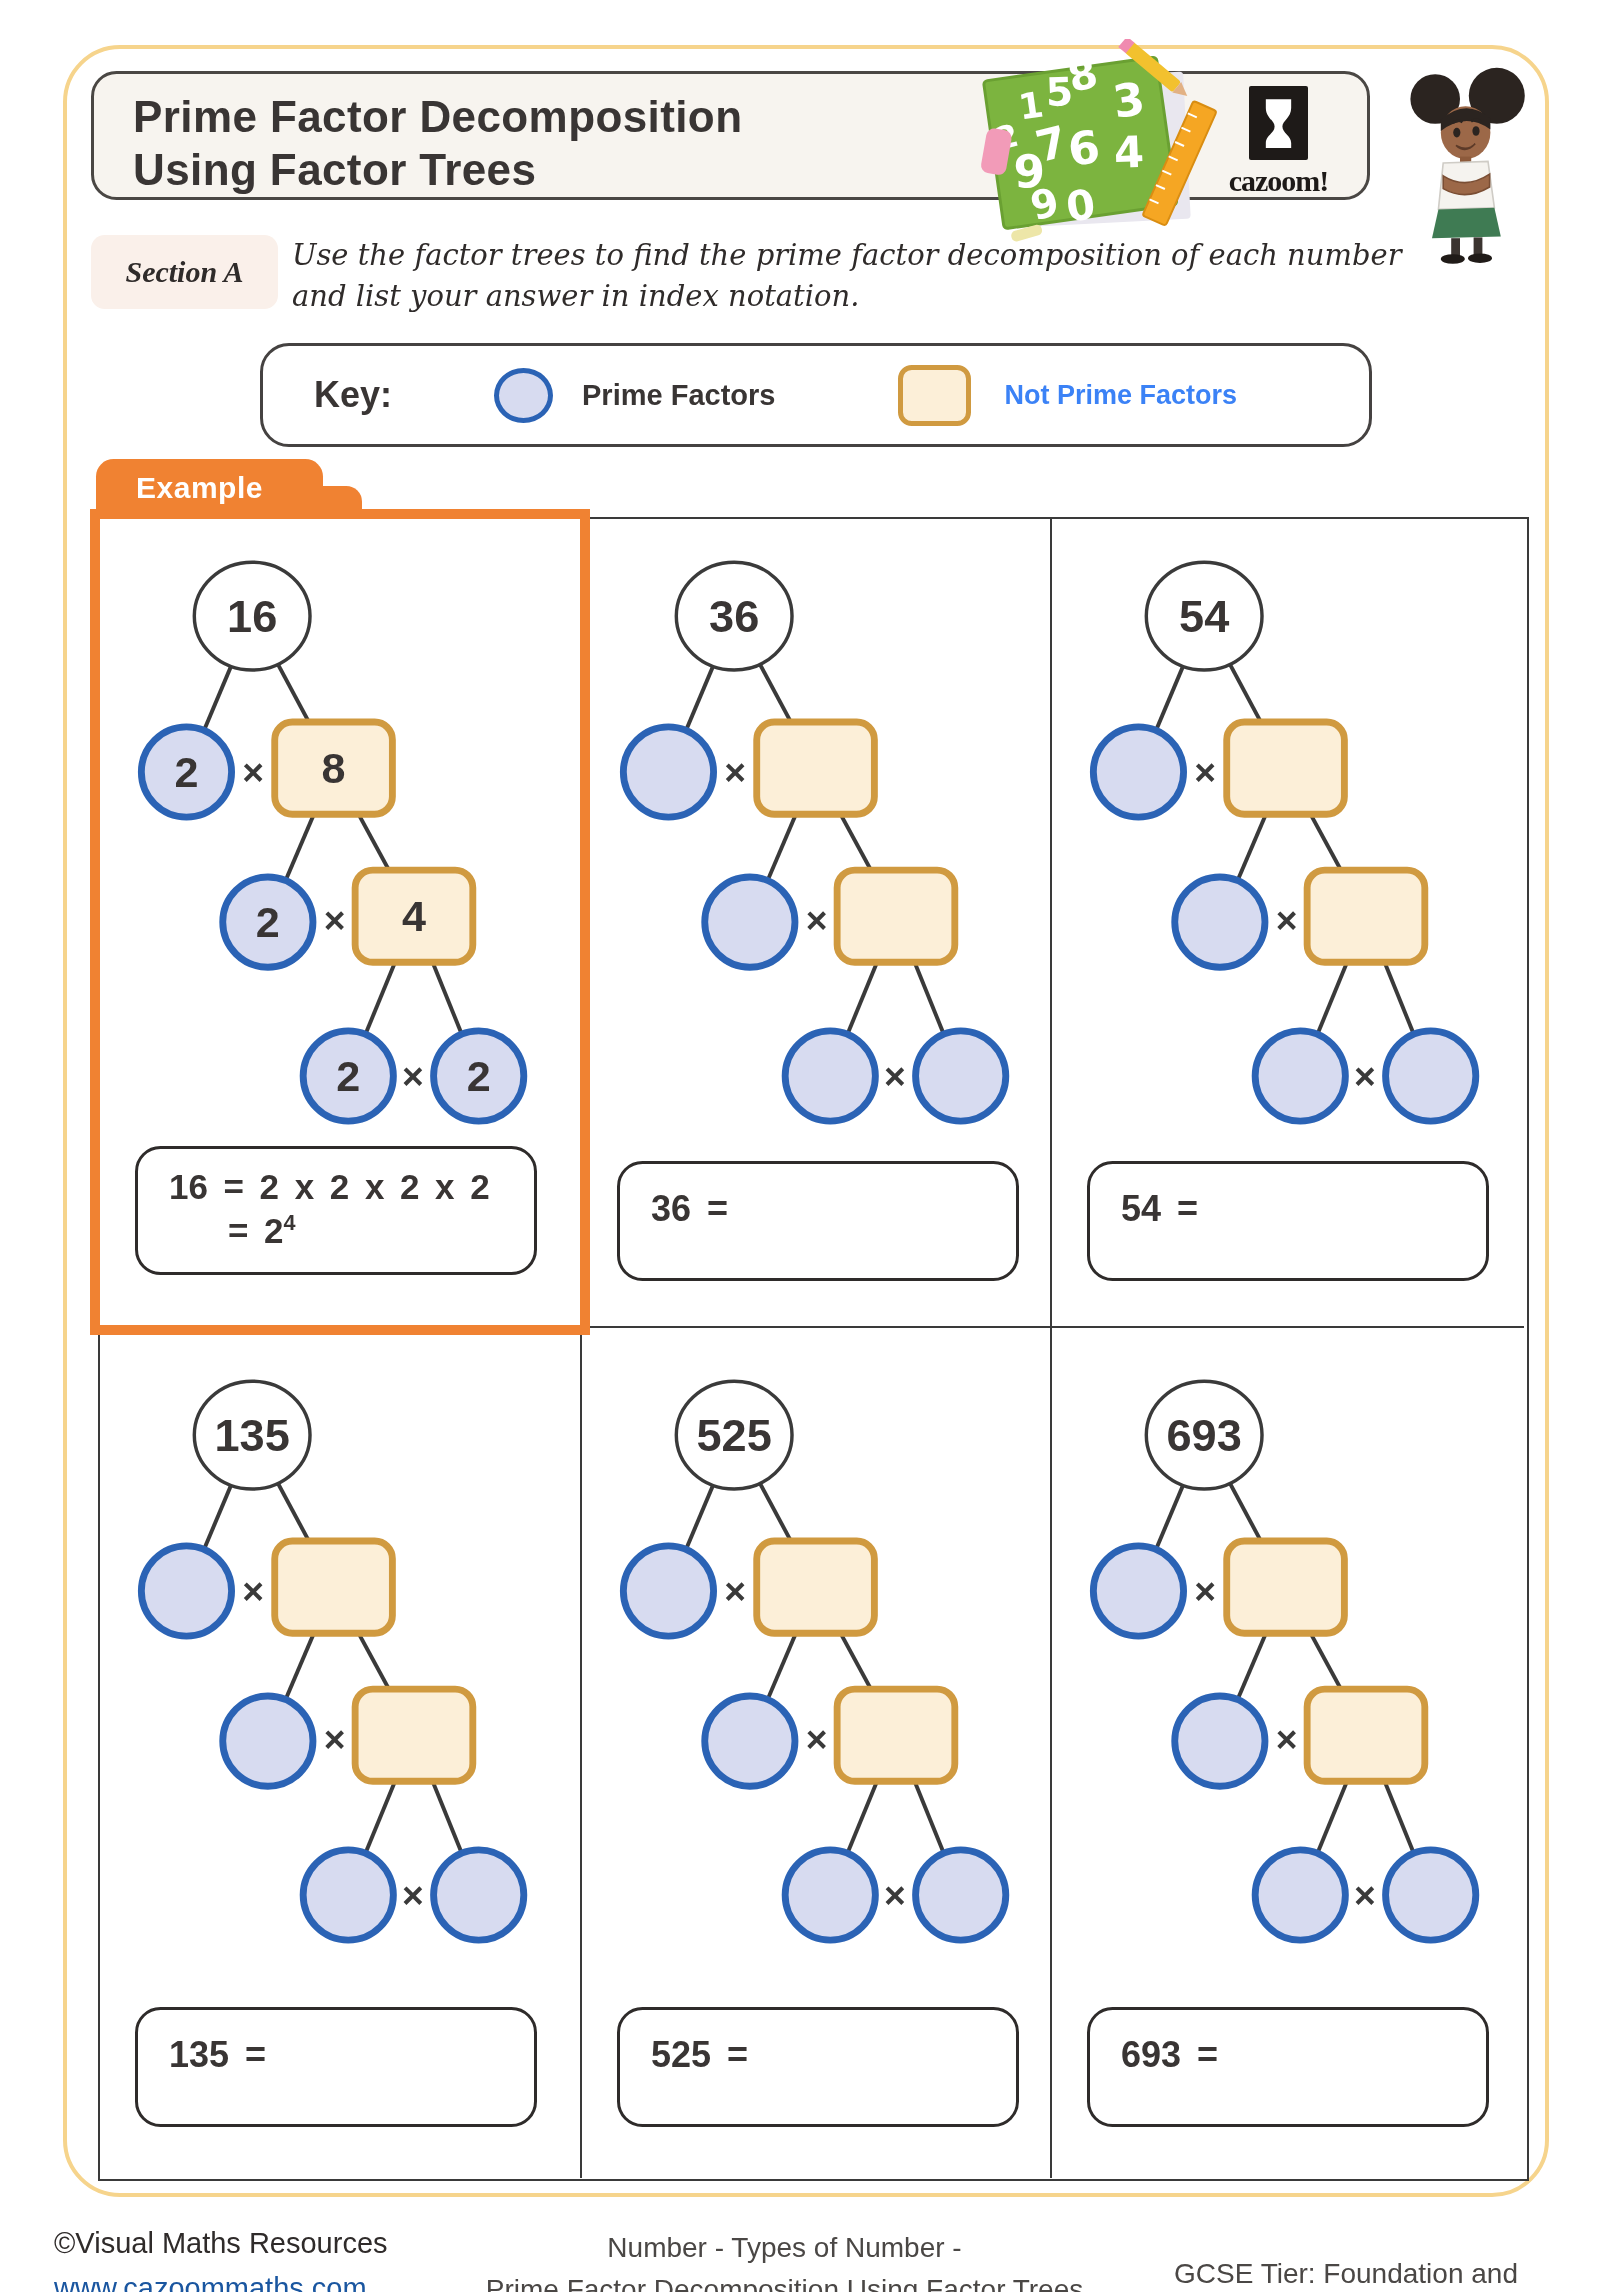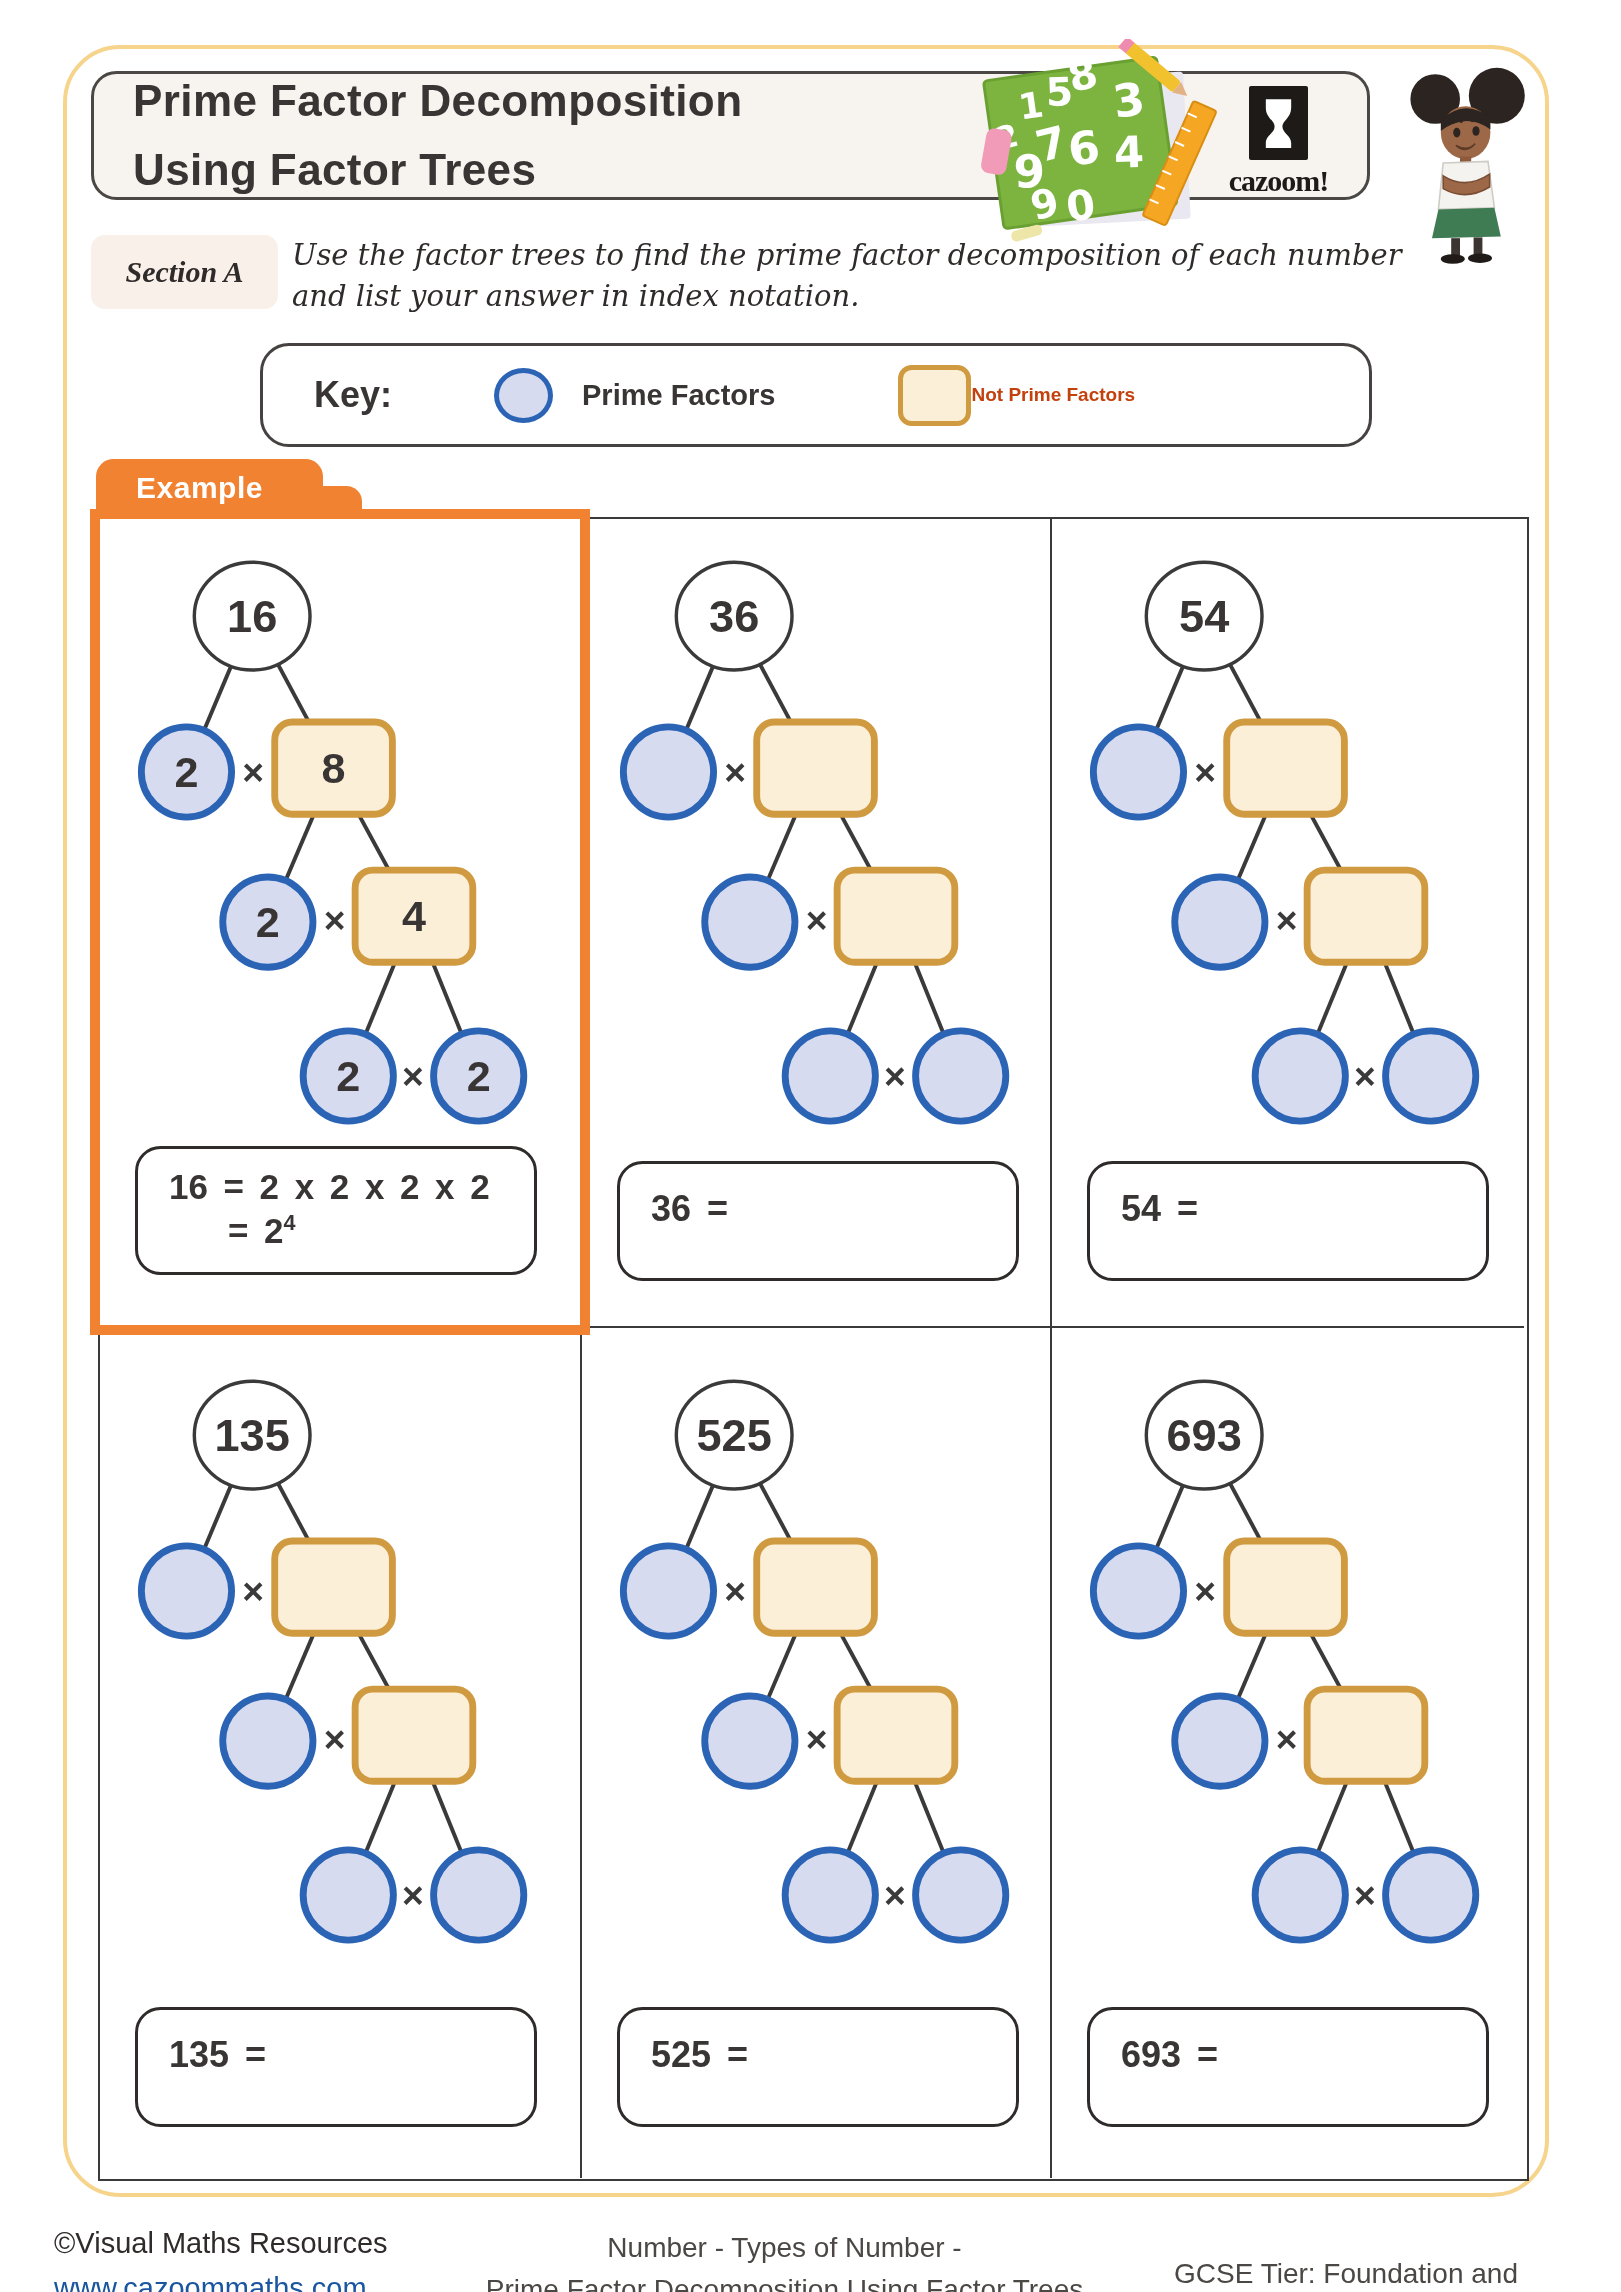--- a/index.html
+++ b/index.html
@@ -12,21 +12,21 @@
   *{margin:0;padding:0;box-sizing:border-box}
   body{background:#ffffff;font-family:"Liberation Sans",sans-serif;color:var(--text-dark)}
   .page{position:relative;width:1621px;height:2293px;background:#ffffff;overflow:hidden}
 
   .outer-border{position:absolute;left:63px;top:45px;width:1486px;height:2152px;
     border:4.9px solid var(--page-border);border-radius:57px}
 
   
   .title-box{position:absolute;left:91px;top:71px;width:1279px;height:129px;
     background:#F7F4EF;border:3.9px solid #4A4744;border-radius:25.5px;
-    display:flex;flex-direction:column;justify-content:space-between;padding-left:39px}
+    display:flex;flex-direction:column;justify-content:flex-end;padding-left:39px}
   .title-line{font-size:44px;font-weight:bold;line-height:1.22;letter-spacing:0.4px;color:#393534}
   .chalkboard{position:absolute;left:976px;top:39px;width:255px;height:206px}
   .logo{position:absolute;left:1215px;top:86px;width:127px;text-align:center}
   .logo-mark{width:59px;height:74px;margin:0 auto;background:#1E1A18;border-radius:2px;
     display:flex;align-items:center;justify-content:center}
   .logo-text{font-family:"Liberation Serif",serif;font-weight:bold;font-size:30px;
     color:#1E1A18;margin-top:3.9px;letter-spacing:-1px}
   .girl{position:absolute;left:1400px;top:57px;width:132px;height:216px}
 
   
@@ -39,21 +39,21 @@
 
   
   .key-box{position:absolute;left:260px;top:343px;width:1112px;height:104px;background:#fff;
     border:3.9px solid #454241;border-radius:29px;display:flex;align-items:center}
   .key-label{font-size:36px;font-weight:bold;margin-left:51px;color:#393534}
   .key-ellipse{width:59px;height:55px;border-radius:50%;background:var(--prime-fill);
     border:5.9px solid var(--prime-border);margin-left:102px;flex:none}
   .key-prime-label{font-size:29px;font-weight:bold;margin-left:29px;color:#393534}
   .key-square{width:73px;height:61px;border-radius:13.7px;background:var(--not-prime-fill);
     border:5.9px solid var(--not-prime-border);margin-left:123px;flex:none}
-  .key-notprime-label{font-size:19px;font-weight:bold;color:#c2410c}
+  .key-notprime-label{font-size:27px;font-weight:bold;margin-left:33px;color:#3b82f6}
 
   
   .grid{position:absolute;left:98px;top:517px;width:1431px;height:1664px;
     border:2.9px solid var(--grid-line);display:grid;
     grid-template-columns:482px 470px 472px;grid-template-rows:809px 850px}
   .cell{border-right:2.9px solid var(--grid-line);border-bottom:2.9px solid var(--grid-line);
     display:flex;flex-direction:column;padding-left:6px}
   .cell:nth-child(3n){border-right:none}
   .cell:nth-child(n+4){border-bottom:none}
   .tree-svg{width:461px;height:608px;flex:none;margin-top:2px}

